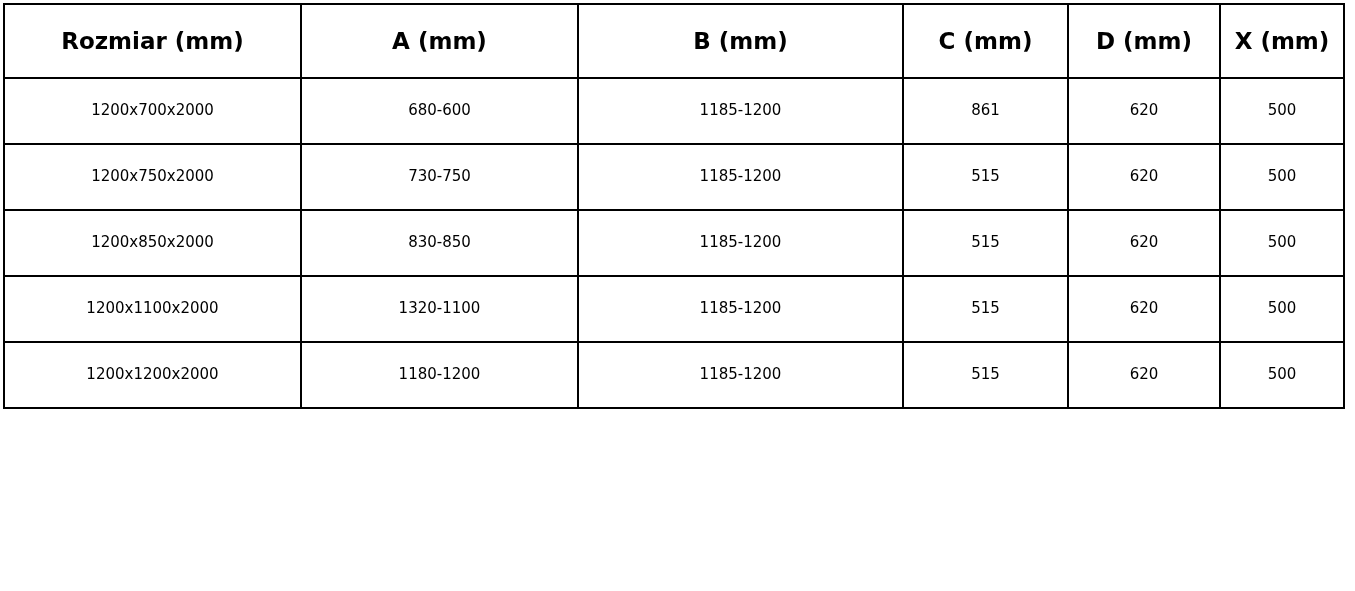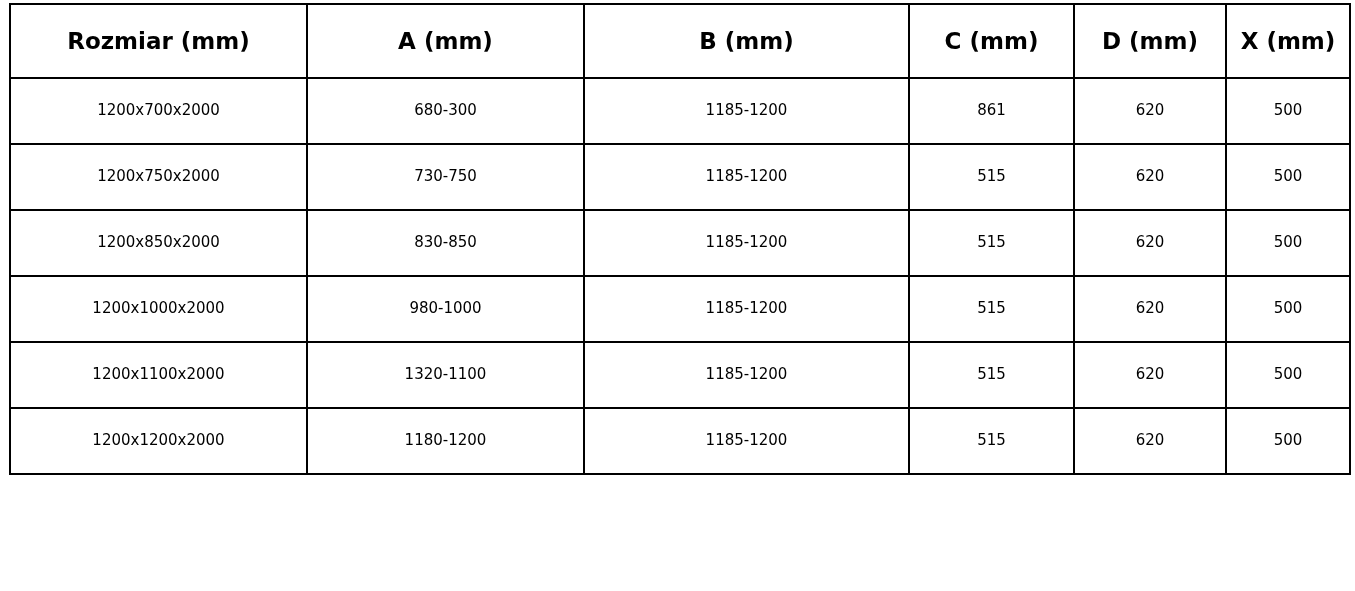--- a/index.html
+++ b/index.html
@@ -11,21 +11,21 @@
     width: 1355px;
     height: 591px;
     font-family: "DejaVu Sans", sans-serif;
     color: #000000;
     overflow: hidden;
   }
   .table-wrap {
     width: 1355px;
     height: 465px;
     box-sizing: border-box;
-    padding: 3px 30px 8px 9px;
+    padding: 3px 30px 8px 3px;
   }
   table.spec-table {
     border-collapse: collapse;
     width: 1320px;
     table-layout: fixed;
     background: #ffffff;
   }
   table.spec-table td,
   table.spec-table th {
     border: 2px solid #000000;
@@ -70,45 +70,37 @@
         <th>A (mm)</th>
         <th>B (mm)</th>
         <th>C (mm)</th>
         <th>D (mm)</th>
         <th>X (mm)</th>
       </tr>
     </thead>
     <tbody>
       <tr>
         <td>1200x700x2000</td>
-        <td>680-300</td>
+        <td>680-600</td>
         <td>1185-1200</td>
         <td>861</td>
         <td>620</td>
         <td>500</td>
       </tr>
       <tr>
         <td>1200x750x2000</td>
         <td>730-750</td>
         <td>1185-1200</td>
         <td>515</td>
         <td>620</td>
         <td>500</td>
       </tr>
       <tr>
         <td>1200x850x2000</td>
         <td>830-850</td>
-        <td>1185-1200</td>
-        <td>515</td>
-        <td>620</td>
-        <td>500</td>
-      </tr>
-      <tr>
-        <td>1200x1000x2000</td>
-        <td>980-1000</td>
         <td>1185-1200</td>
         <td>515</td>
         <td>620</td>
         <td>500</td>
       </tr>
       <tr>
         <td>1200x1100x2000</td>
         <td>1320-1100</td>
         <td>1185-1200</td>
         <td>515</td>

